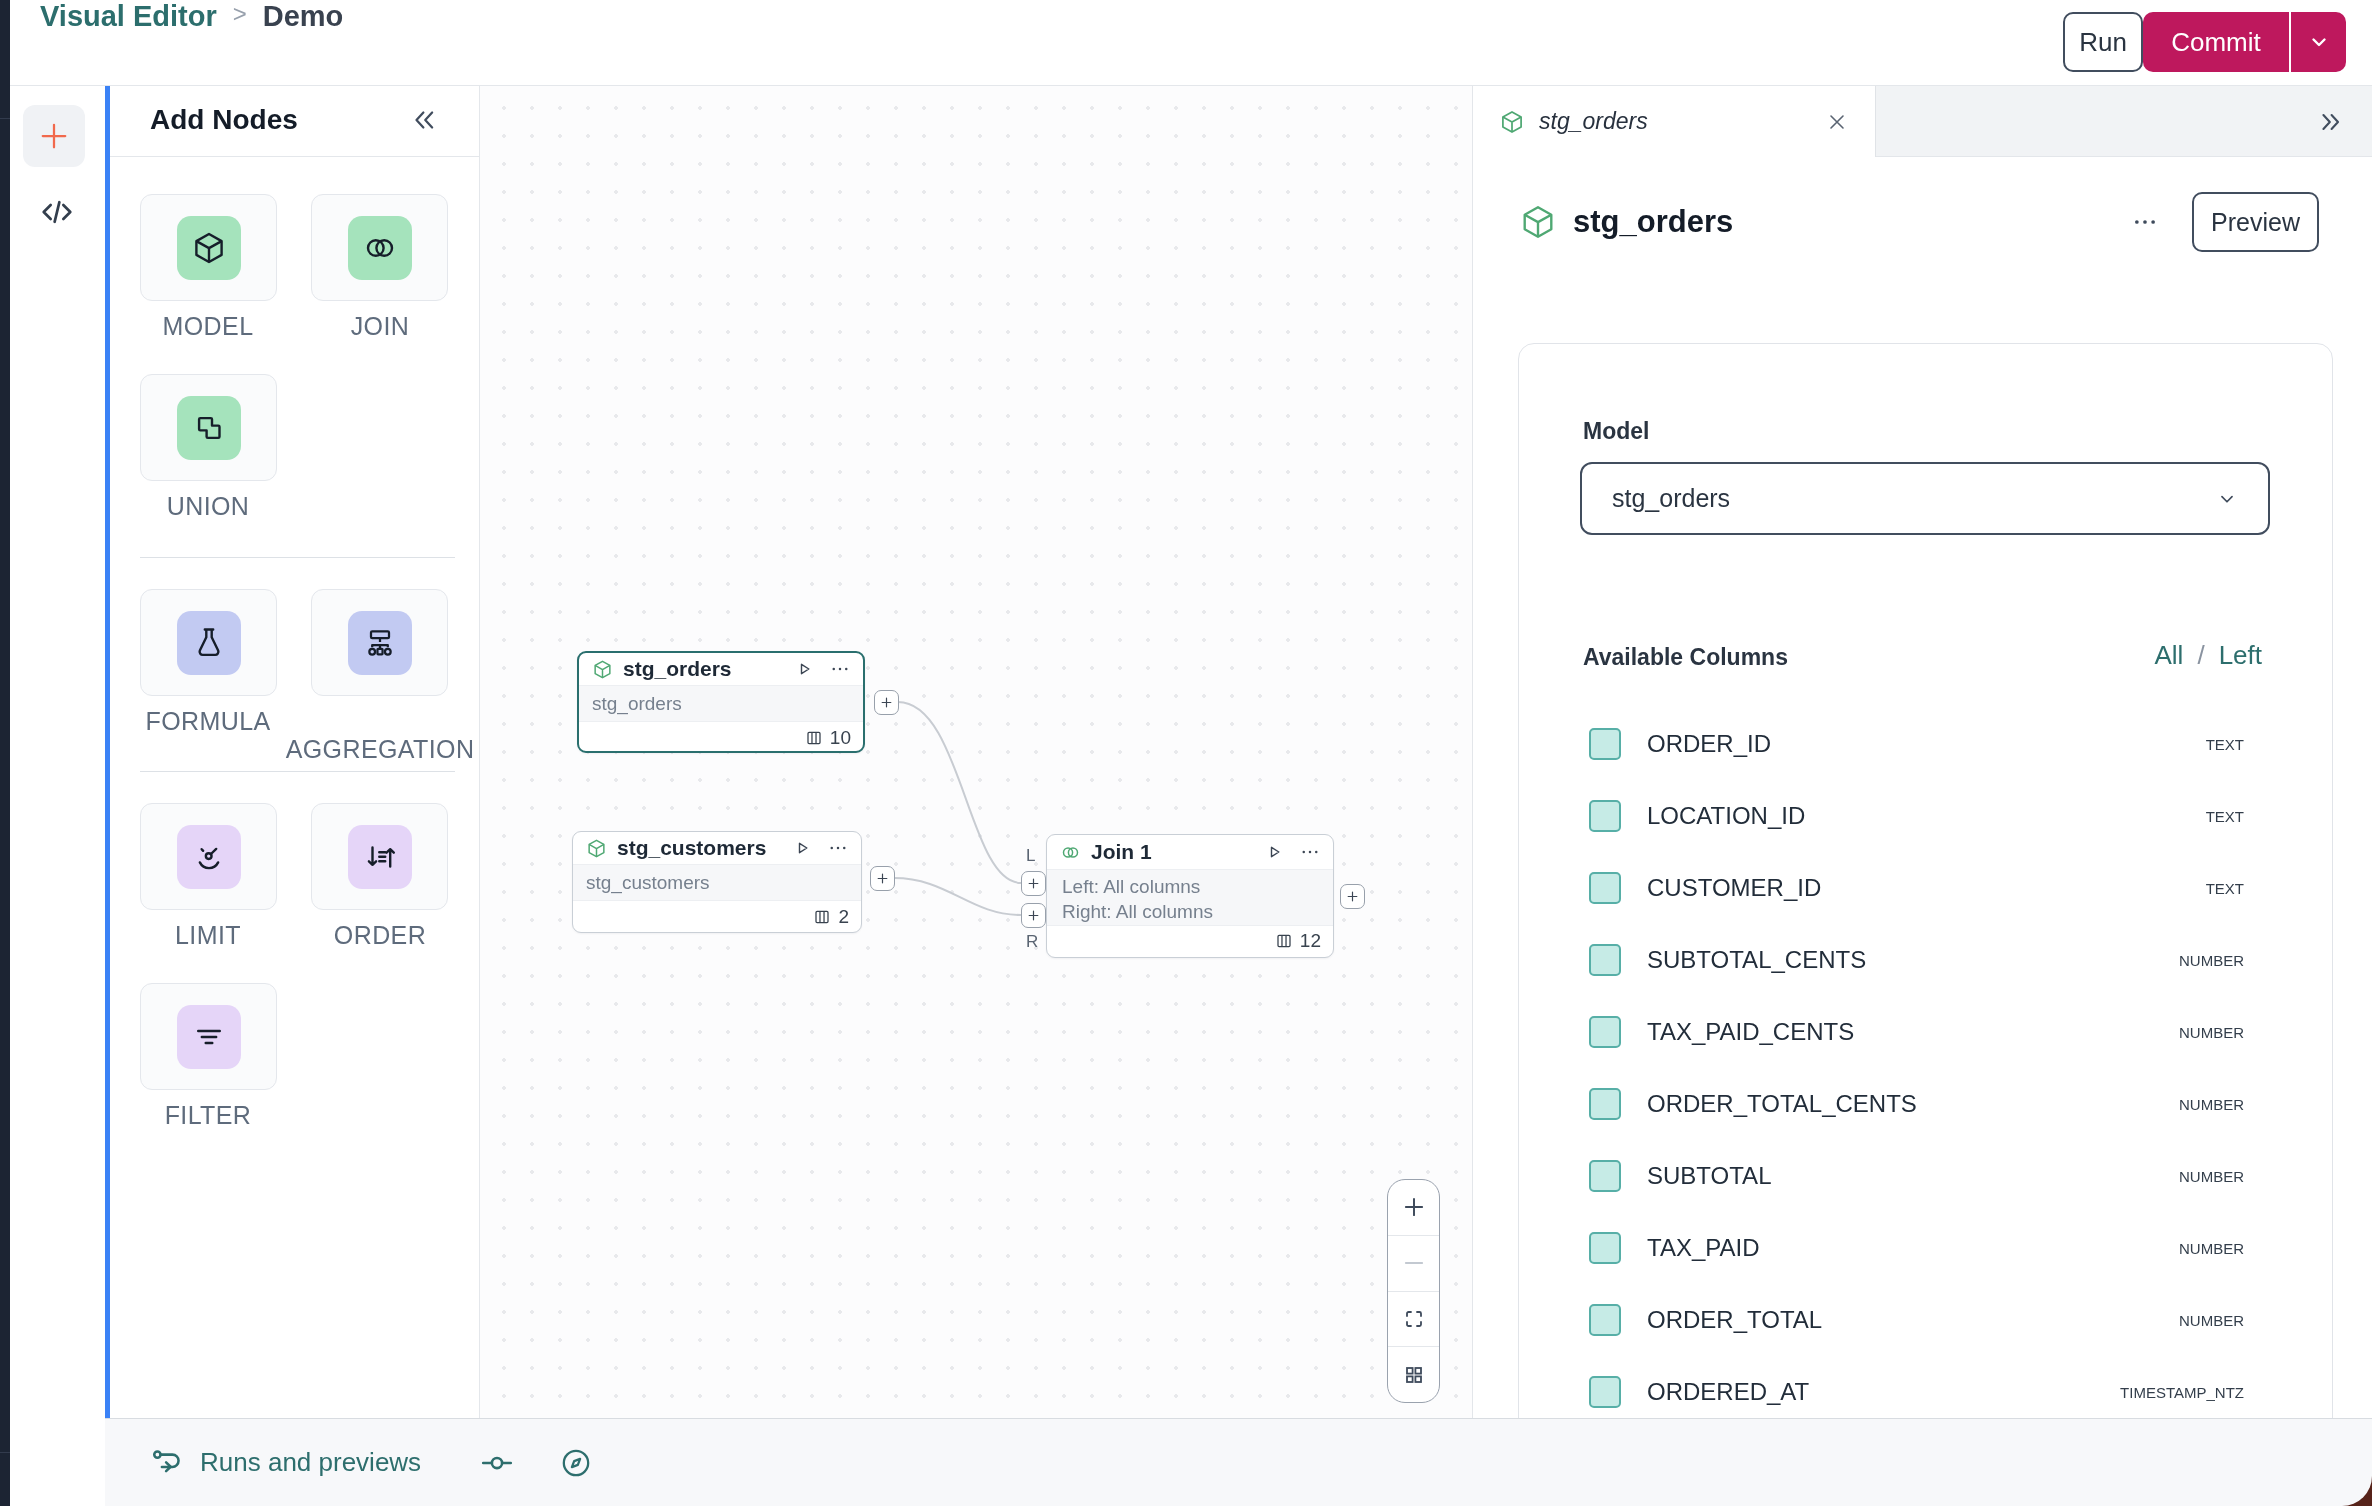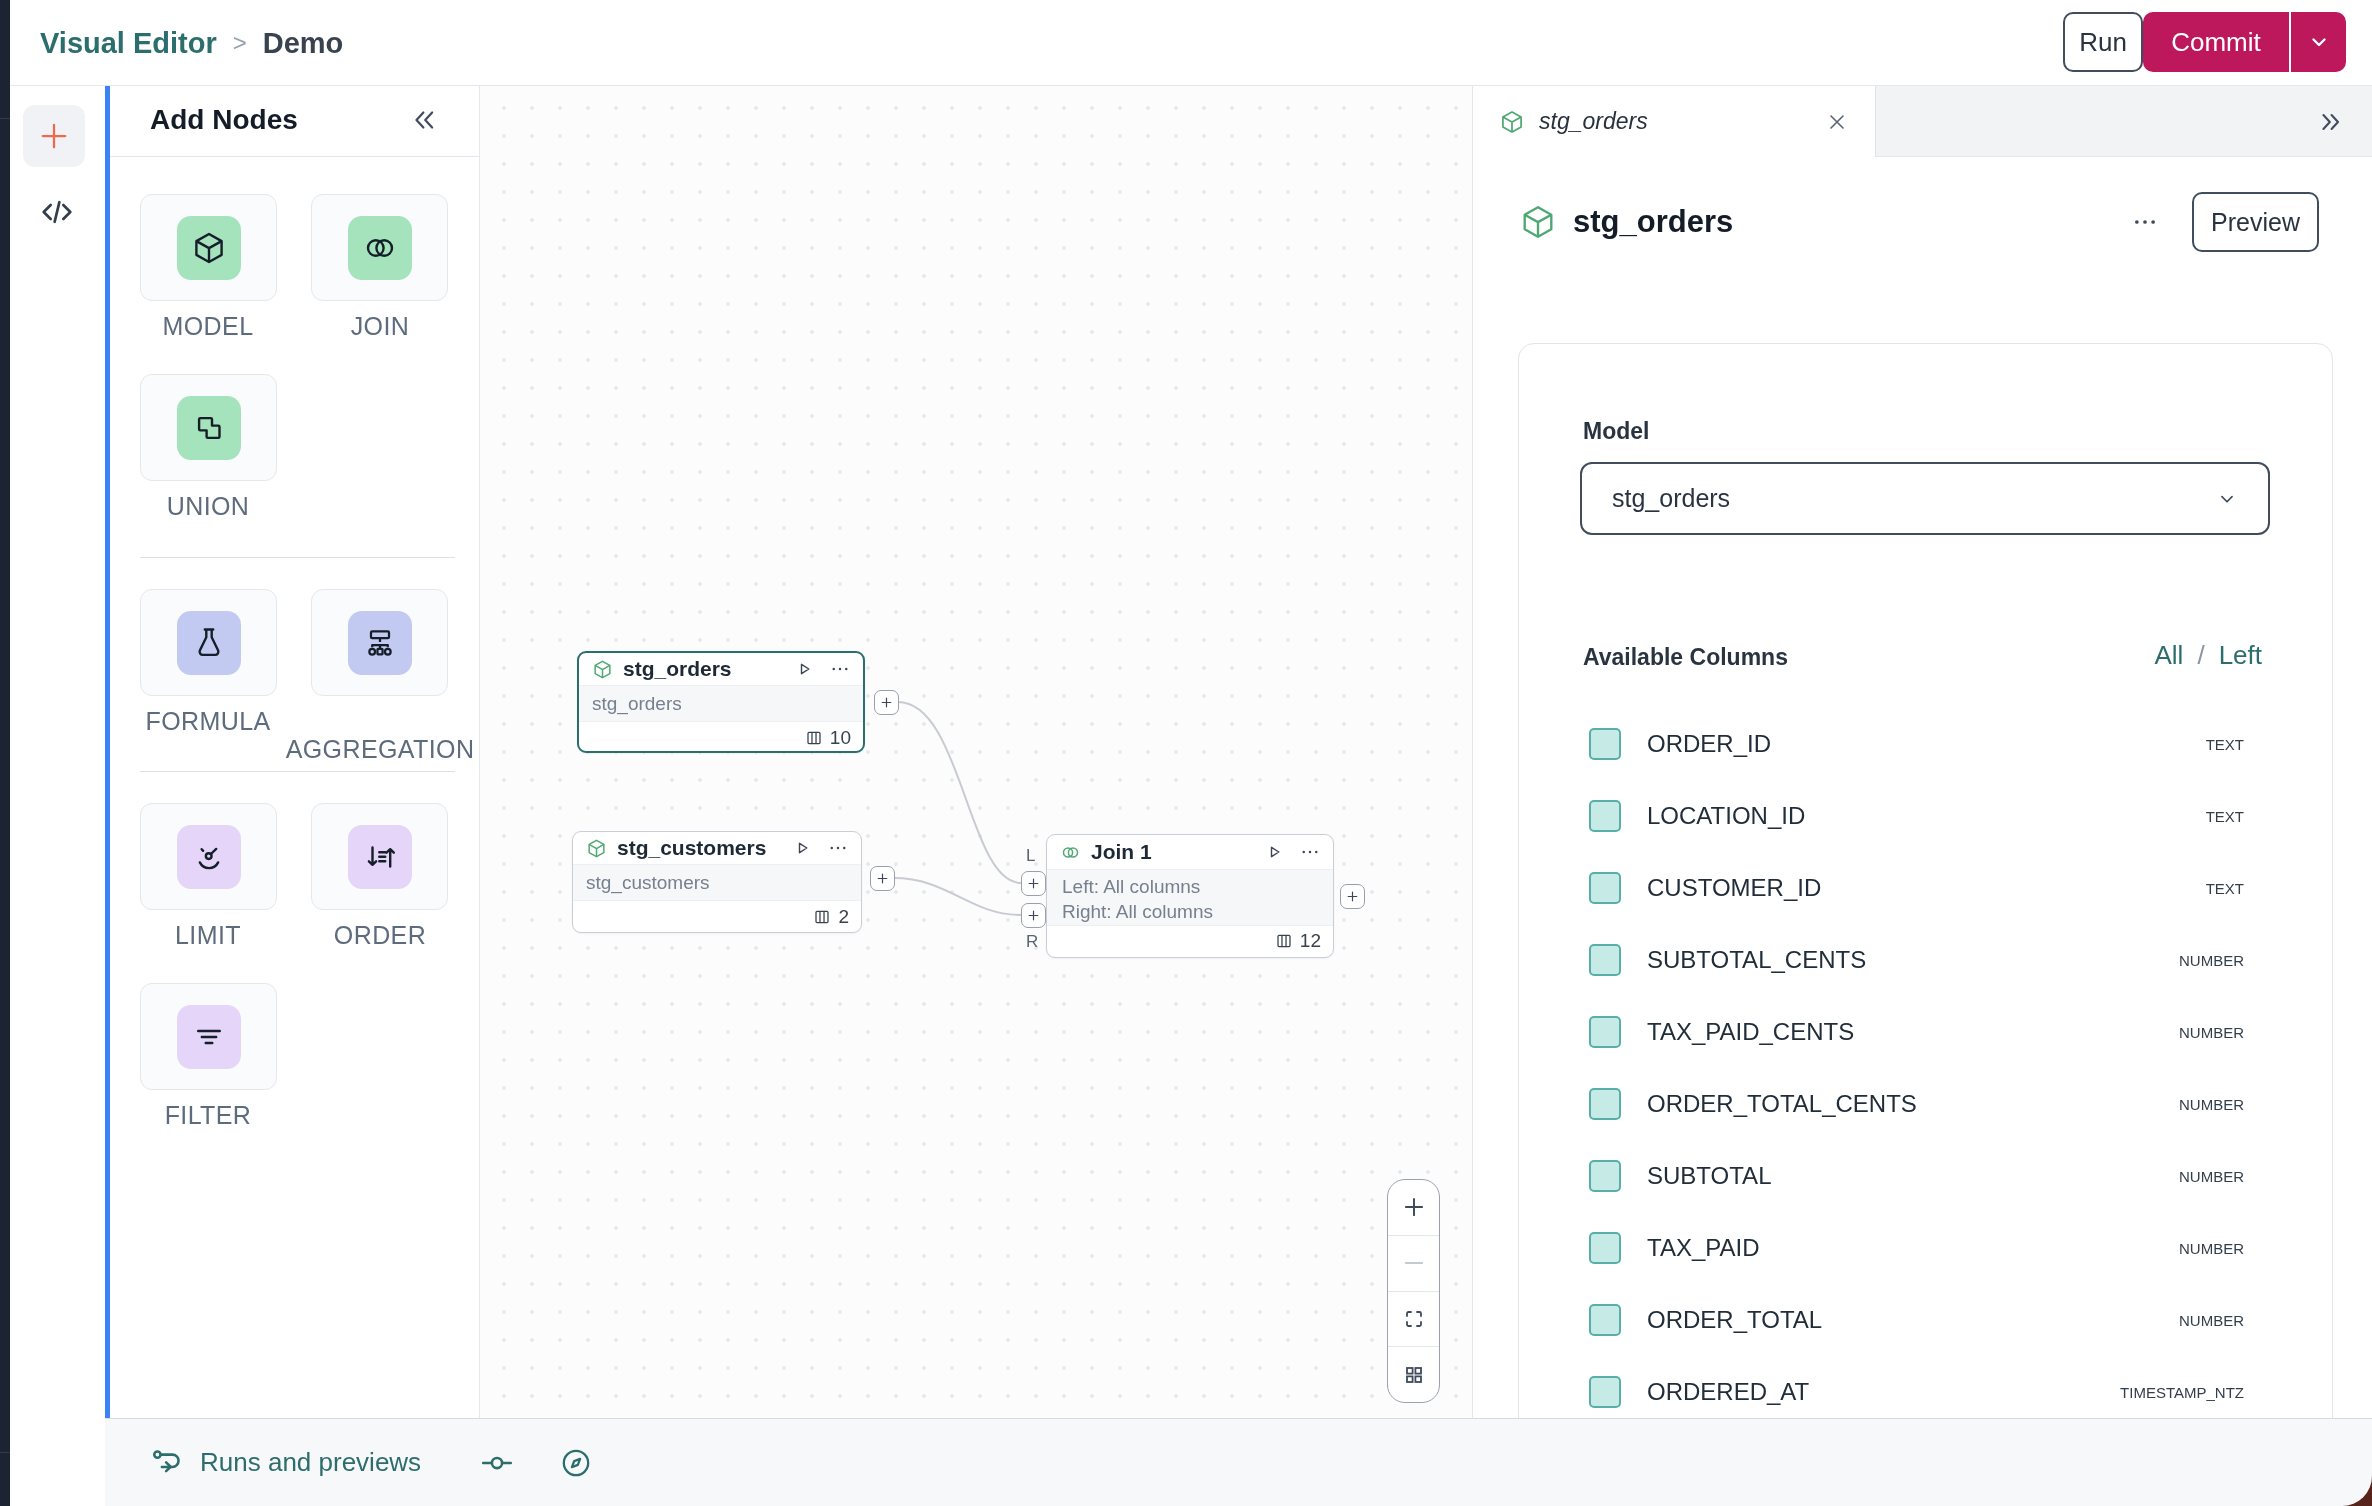--- a/index.html
+++ b/index.html
@@ -7,21 +7,21 @@
   body { font-family:"Liberation Sans", sans-serif; background:#ffffff; position:relative; color:#2A3441; }
   svg { display:block; }
   .icon { flex:0 0 auto; }
 
   
   .left-strip { position:absolute; left:0; top:0; width:10px; height:1506px; background:#1C2433; z-index:40; }
   .left-strip .sep { position:absolute; left:0; width:10px; height:1px; background:#323B4D; }
 
   
   .top-header { position:absolute; left:10px; top:0; width:2362px; height:86px; background:#fff; border-bottom:1px solid #E4E7EB; z-index:30; }
-  .breadcrumb { position:absolute; left:30px; top:0; height:86px; display:flex; align-items:center; gap:16px; }
+  .breadcrumb { position:absolute; left:30px; top:0; height:86px; display:flex; gap:16px; }
   .bc-root { font-size:29px; font-weight:700; color:#2C6E6D; cursor:pointer; }
   .bc-sep  { font-size:24px; color:#97A0AC; }
   .bc-cur  { font-size:29px; font-weight:700; color:#39424F; }
   .header-actions { position:absolute; right:26px; top:12px; height:54px; display:flex; gap:0; }
   .btn-run { width:80px; height:60px; border:2px solid #414D5E; border-radius:10px; background:#fff; display:flex; align-items:center; justify-content:center; font-size:26px; color:#2A3441; cursor:pointer; }
   .btn-commit { height:60px; display:flex; border-radius:10px; overflow:hidden; background:#be185d; cursor:pointer; }
   .btn-commit .main { width:146px; display:flex; align-items:center; justify-content:center; color:#fff; font-size:26px; font-weight:500; }
   .btn-commit .divider { width:2px; background:#fff; }
   .btn-commit .chev { width:55px; display:flex; align-items:center; justify-content:center; color:#fff; }
 

